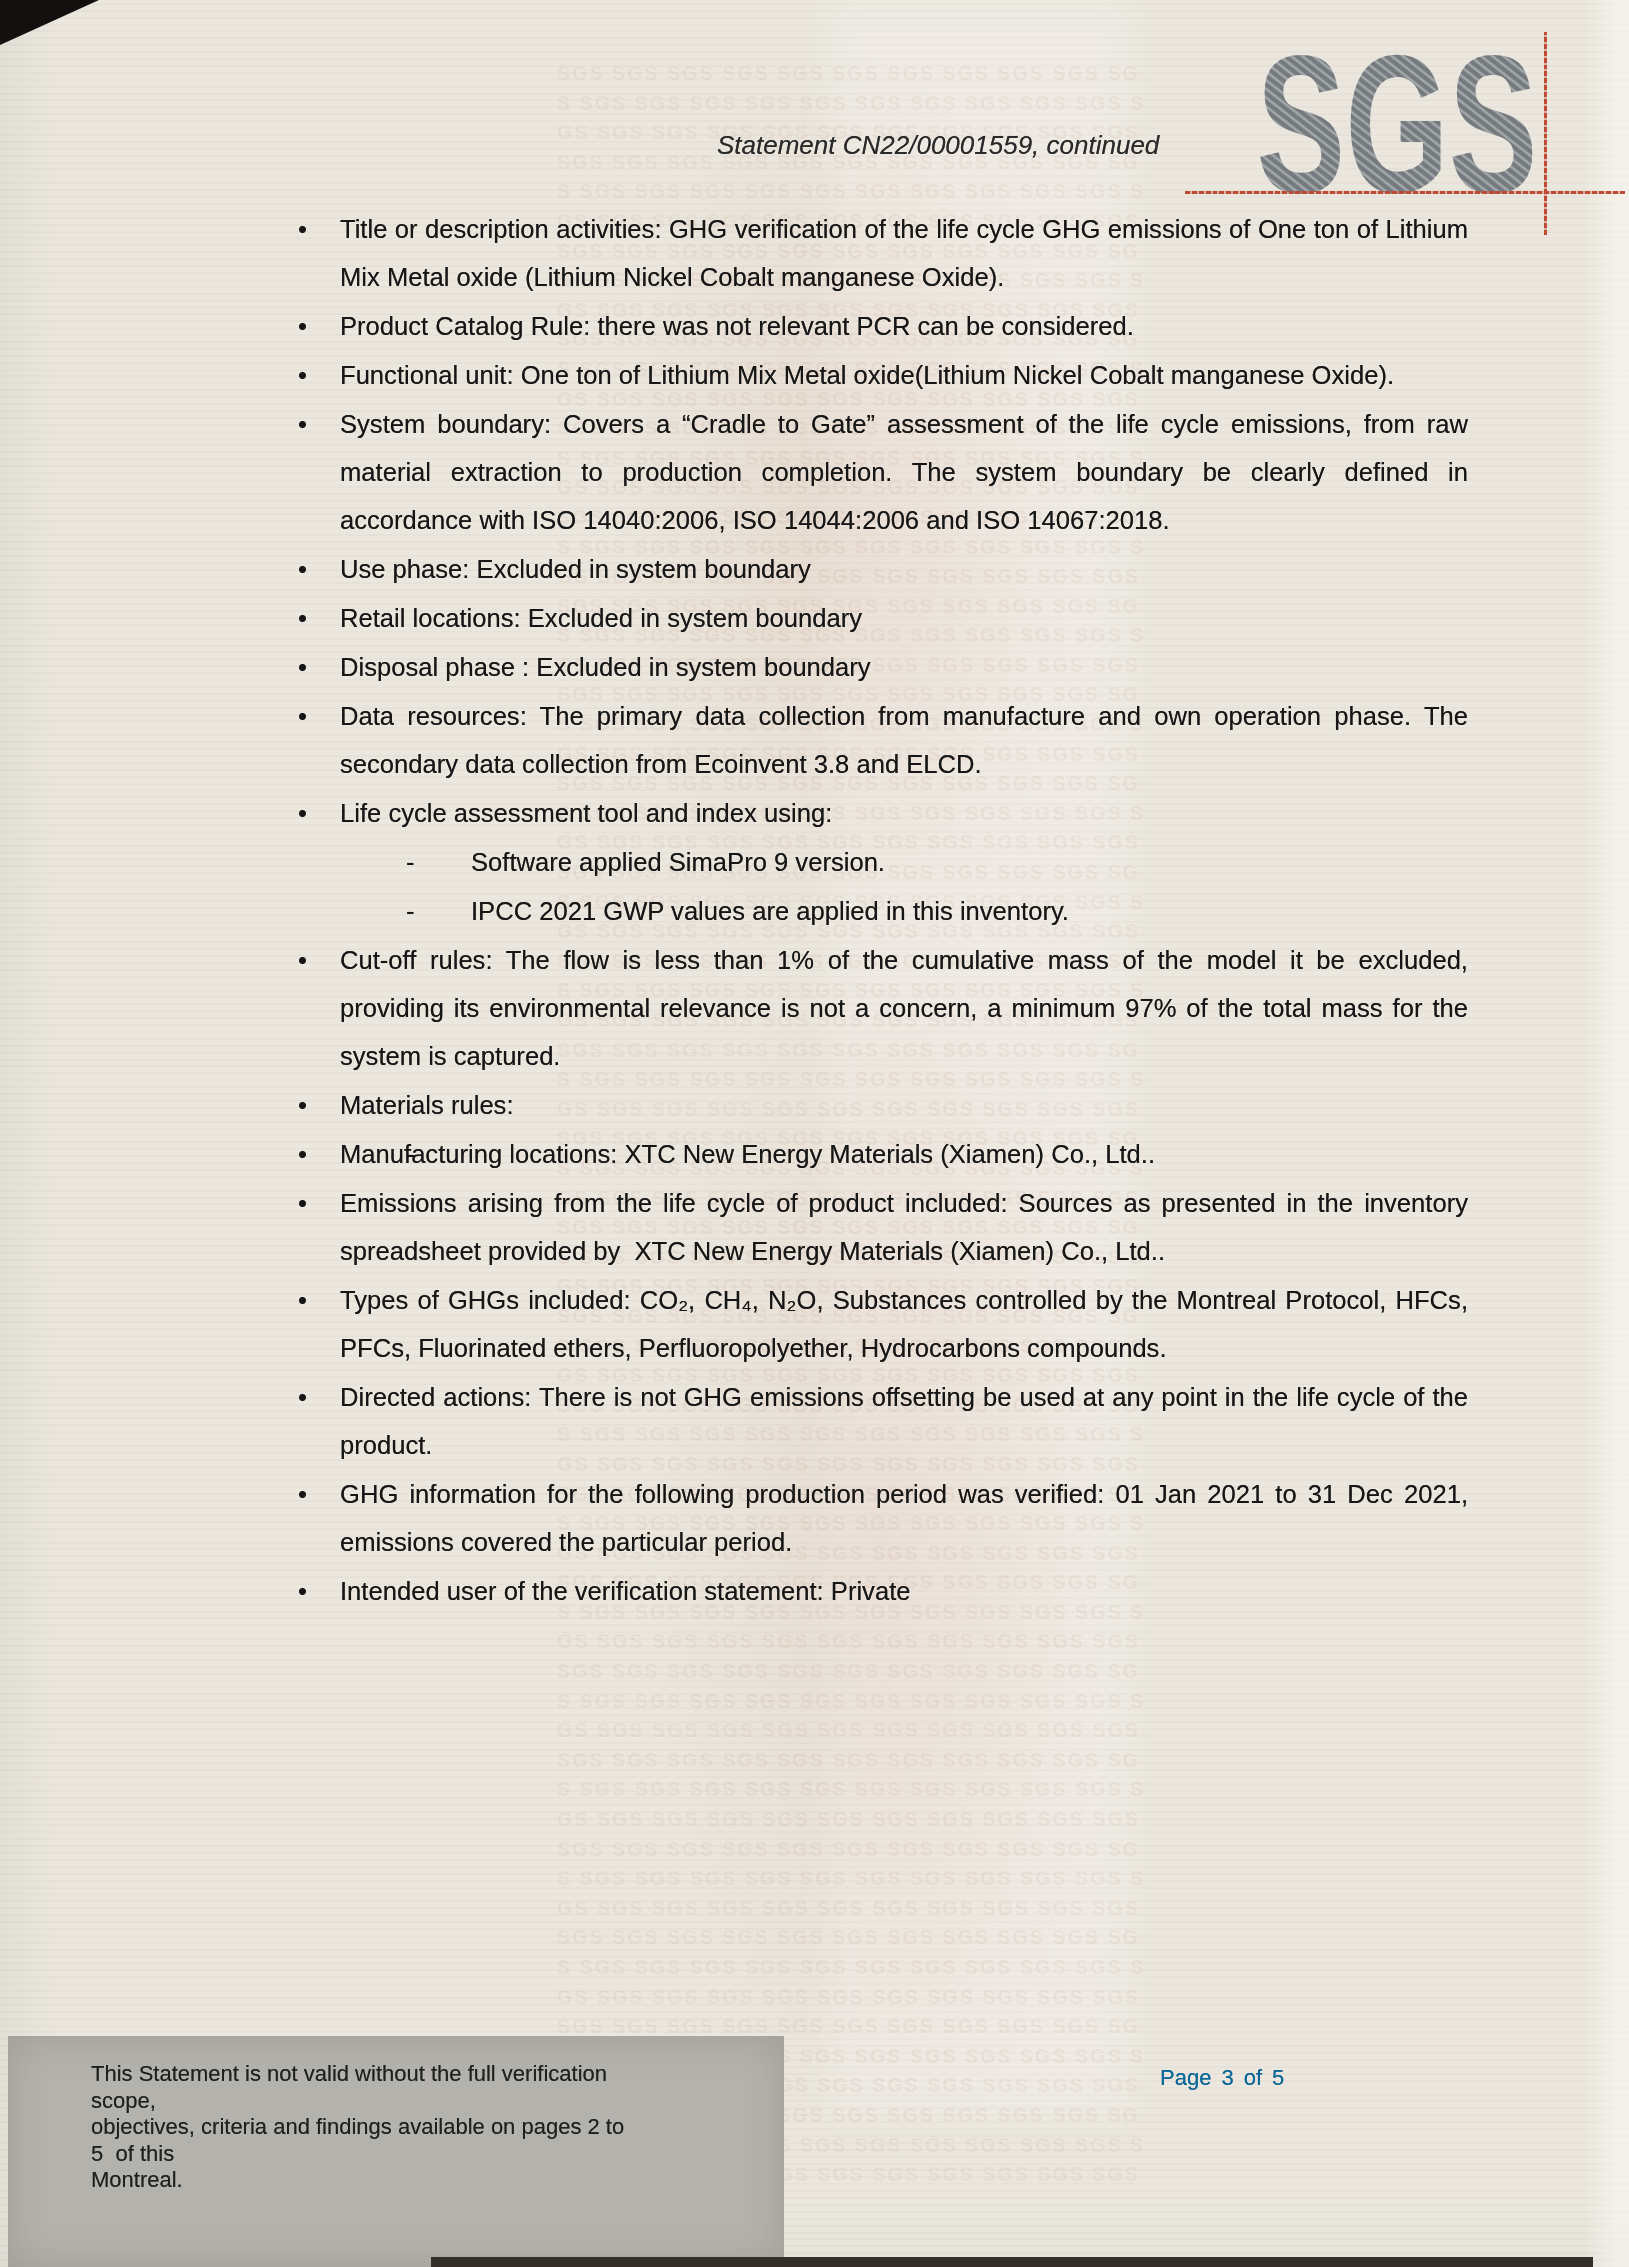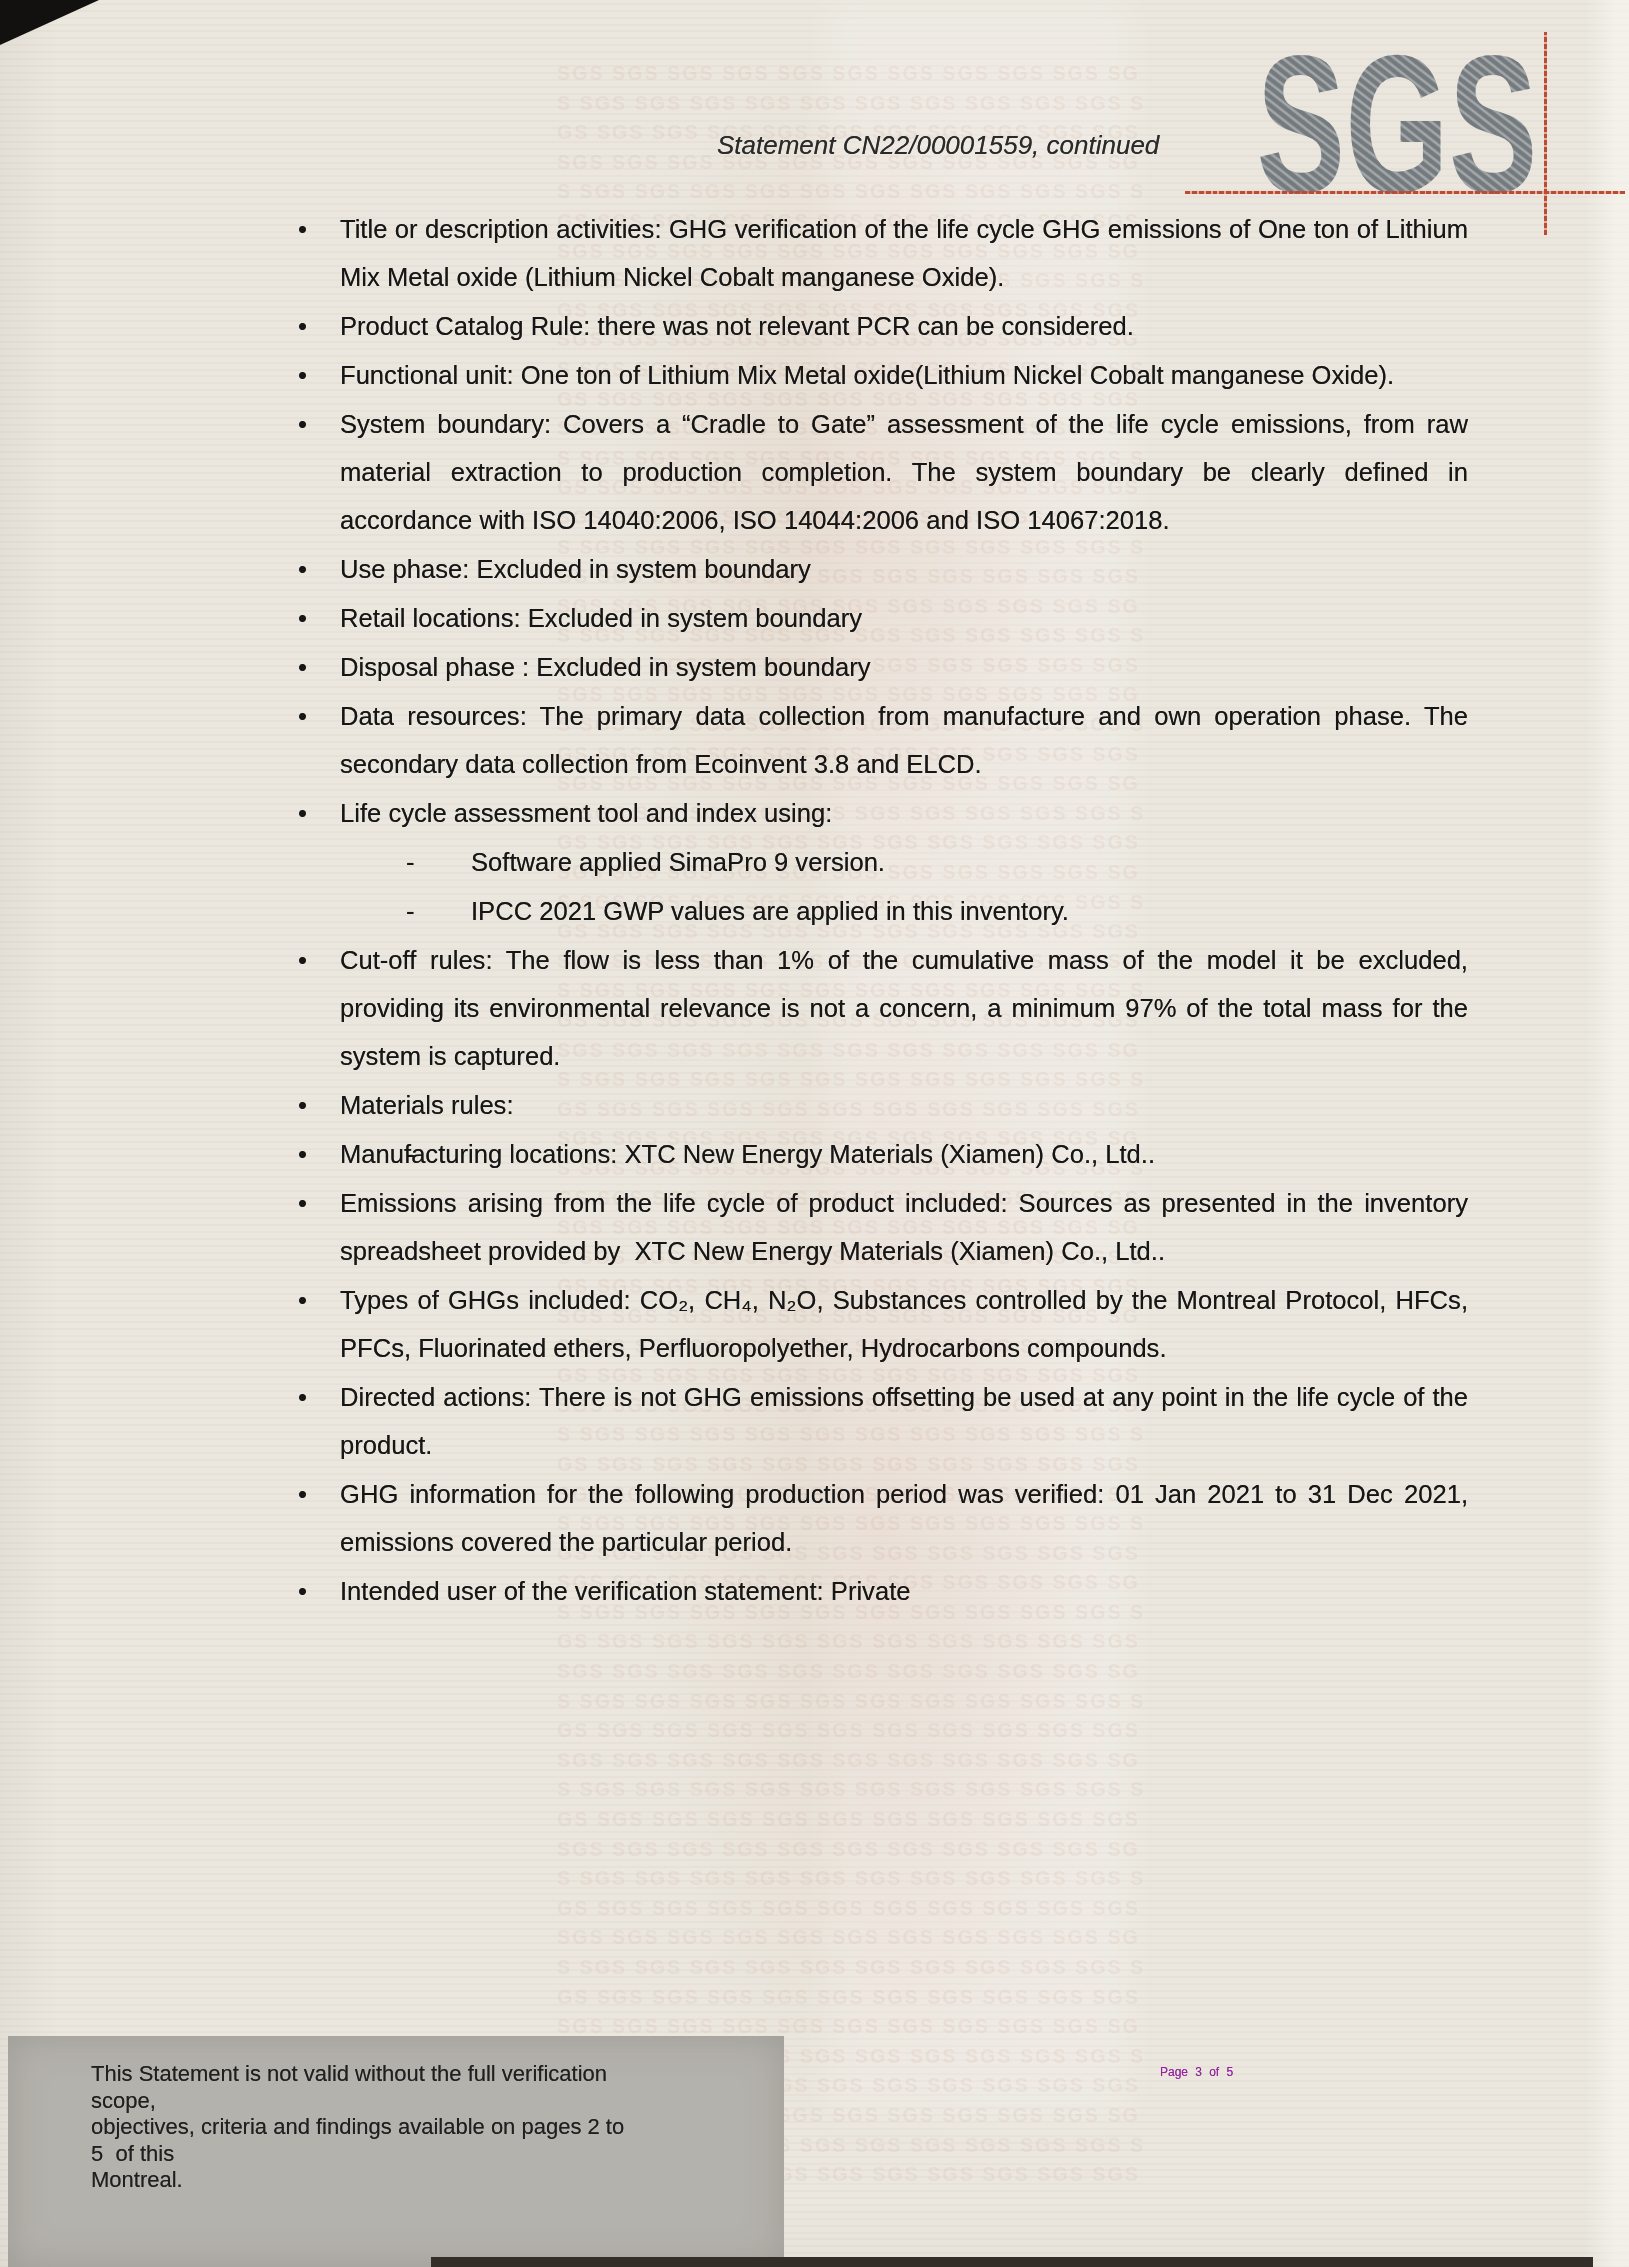--- a/index.html
+++ b/index.html
@@ -88,21 +88,21 @@
     background:#b4b2ac;
     box-shadow:inset 0 0 39px rgba(90,88,82,0.25);
   }
   .footer-disclaimer{
     position:absolute;left:91px;top:2061px;width:552px;
     font-size:22px;line-height:26.6px;color:#1f1f1f;
     text-shadow:0 0 0.3px rgba(0,0,0,0.5);
   }
   .page-number{
     position:absolute;left:1160px;top:2065px;
-    font-size:12px;color:#a21caf;word-spacing:3.9px;
+    font-size:22px;color:#0369a1;word-spacing:3.9px;
     text-shadow:0 0 0.3px rgba(0,0,0,0.5);
   }
   .bottom-bar{
     position:absolute;left:431px;top:2257px;width:1162px;height:10.8px;
     background:#332f28;
   }
 </style>
 </head>
 <body>
 

